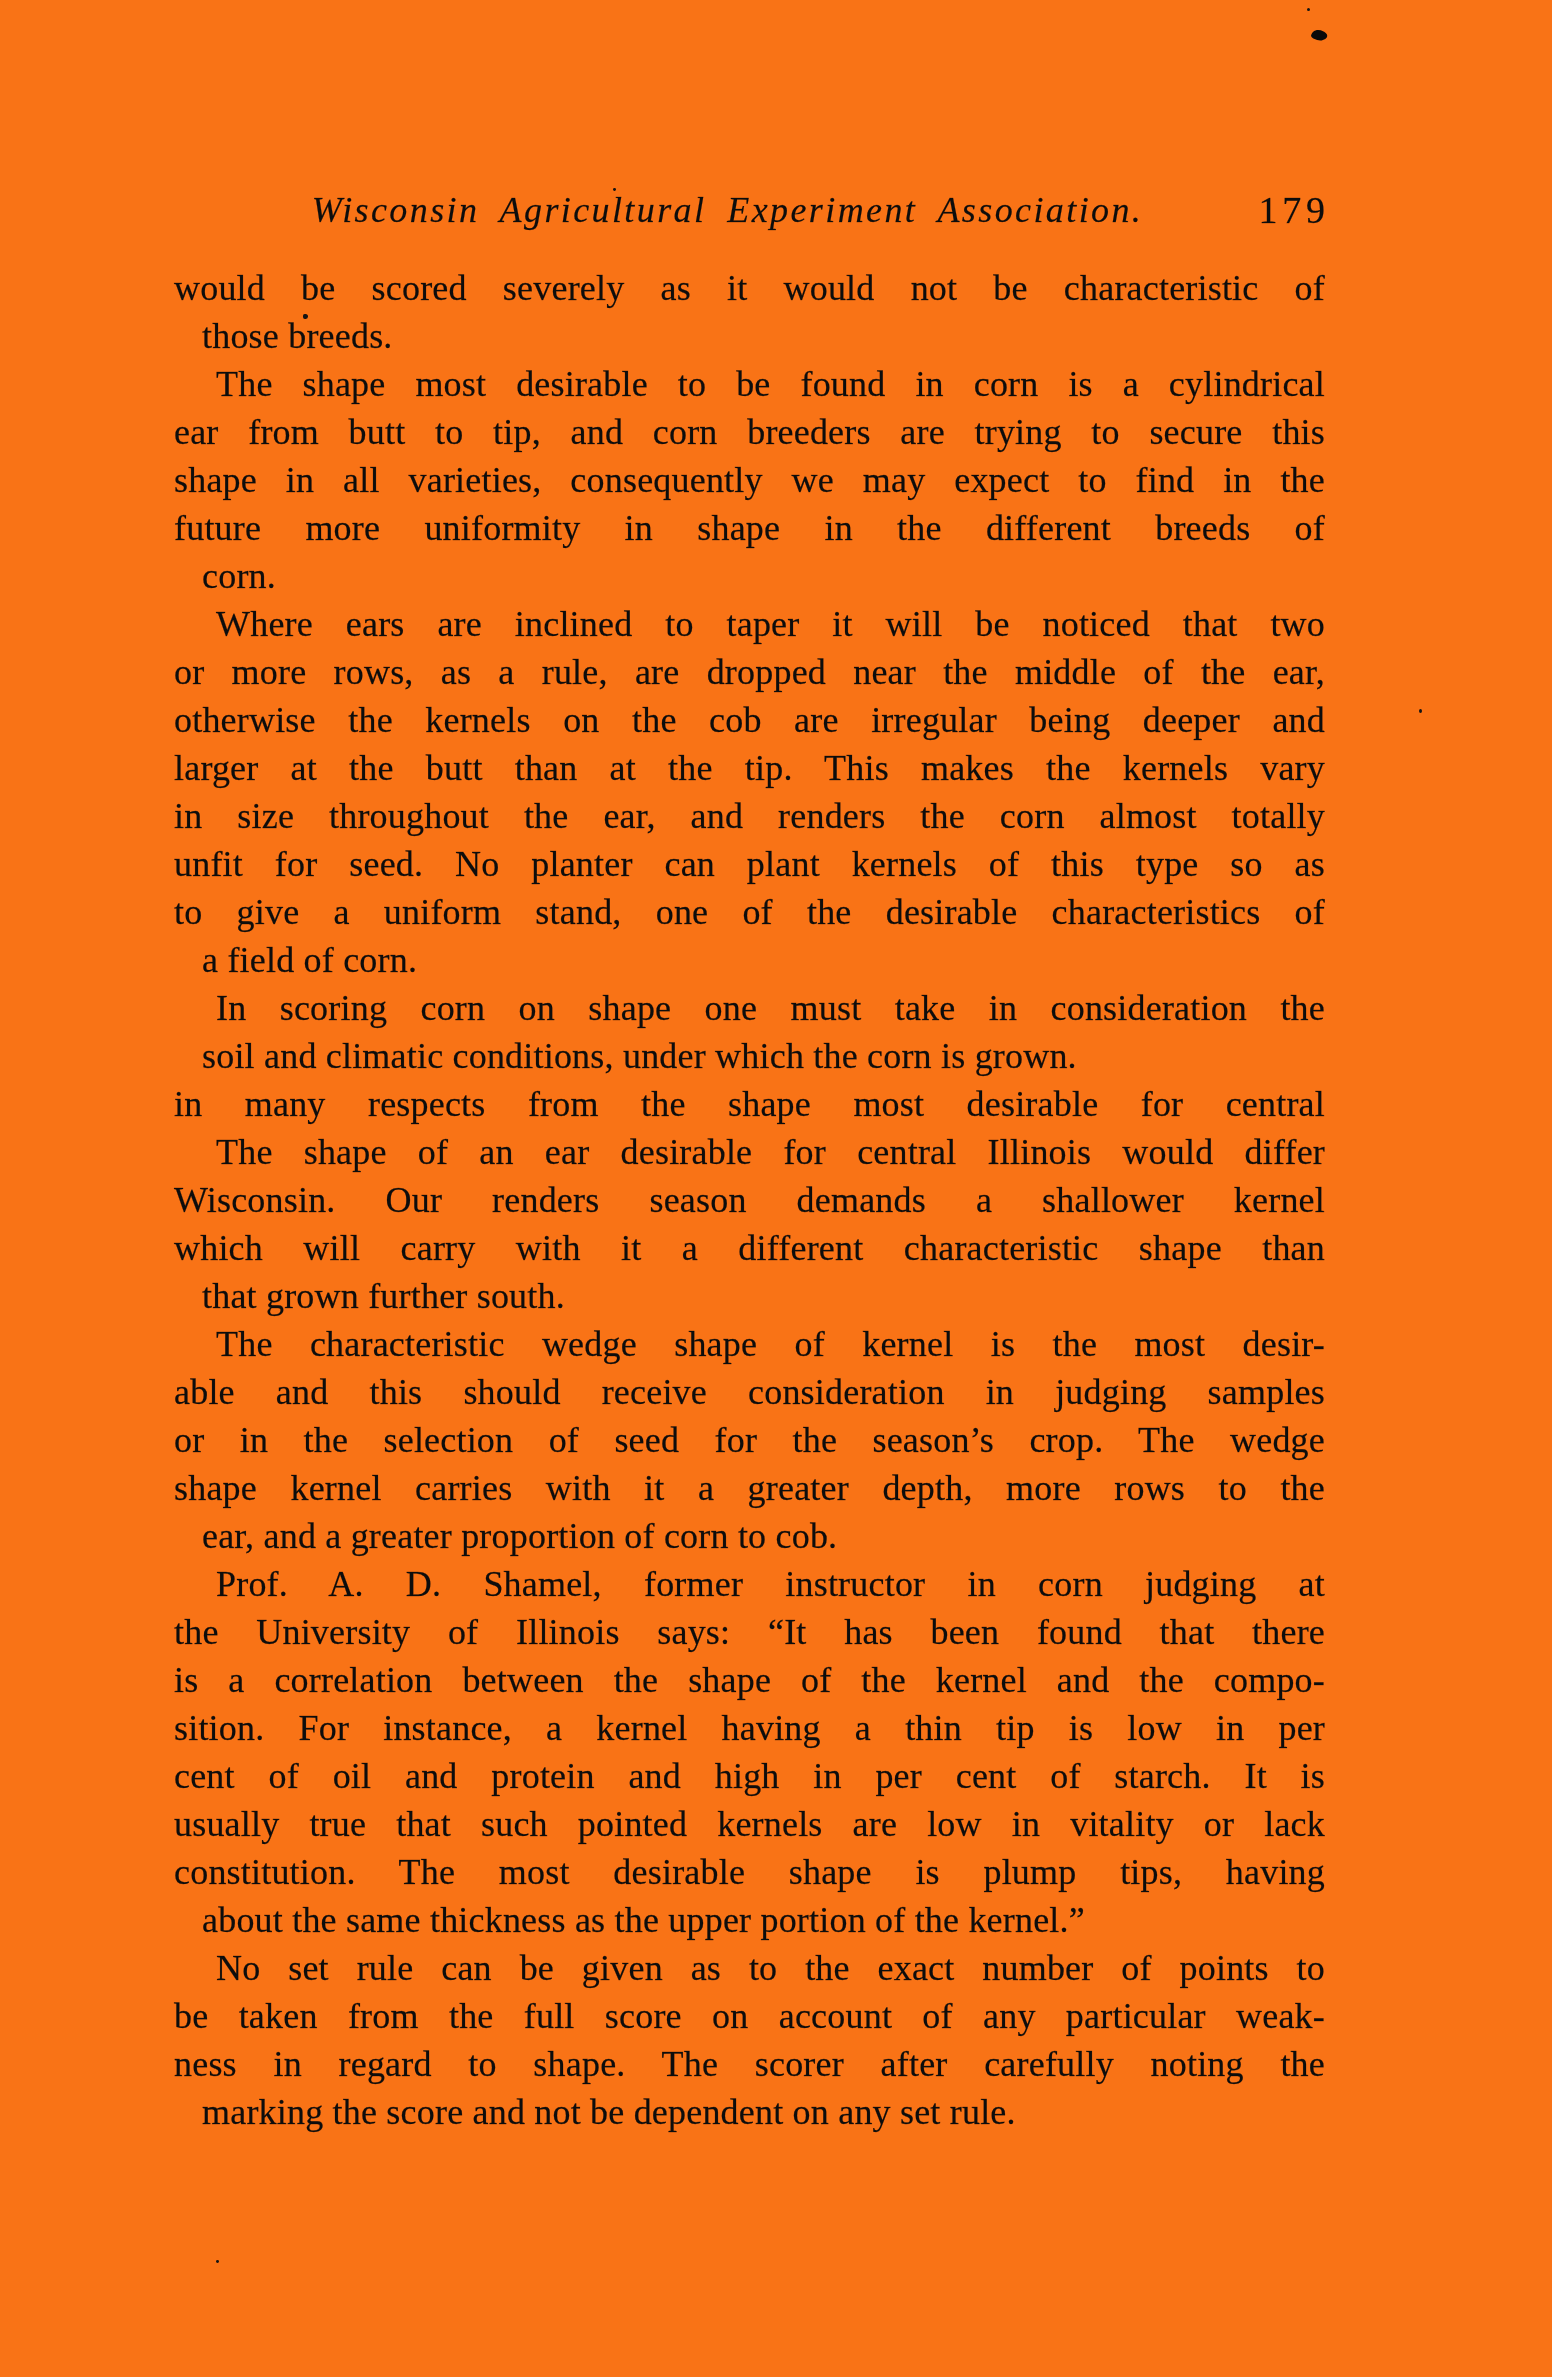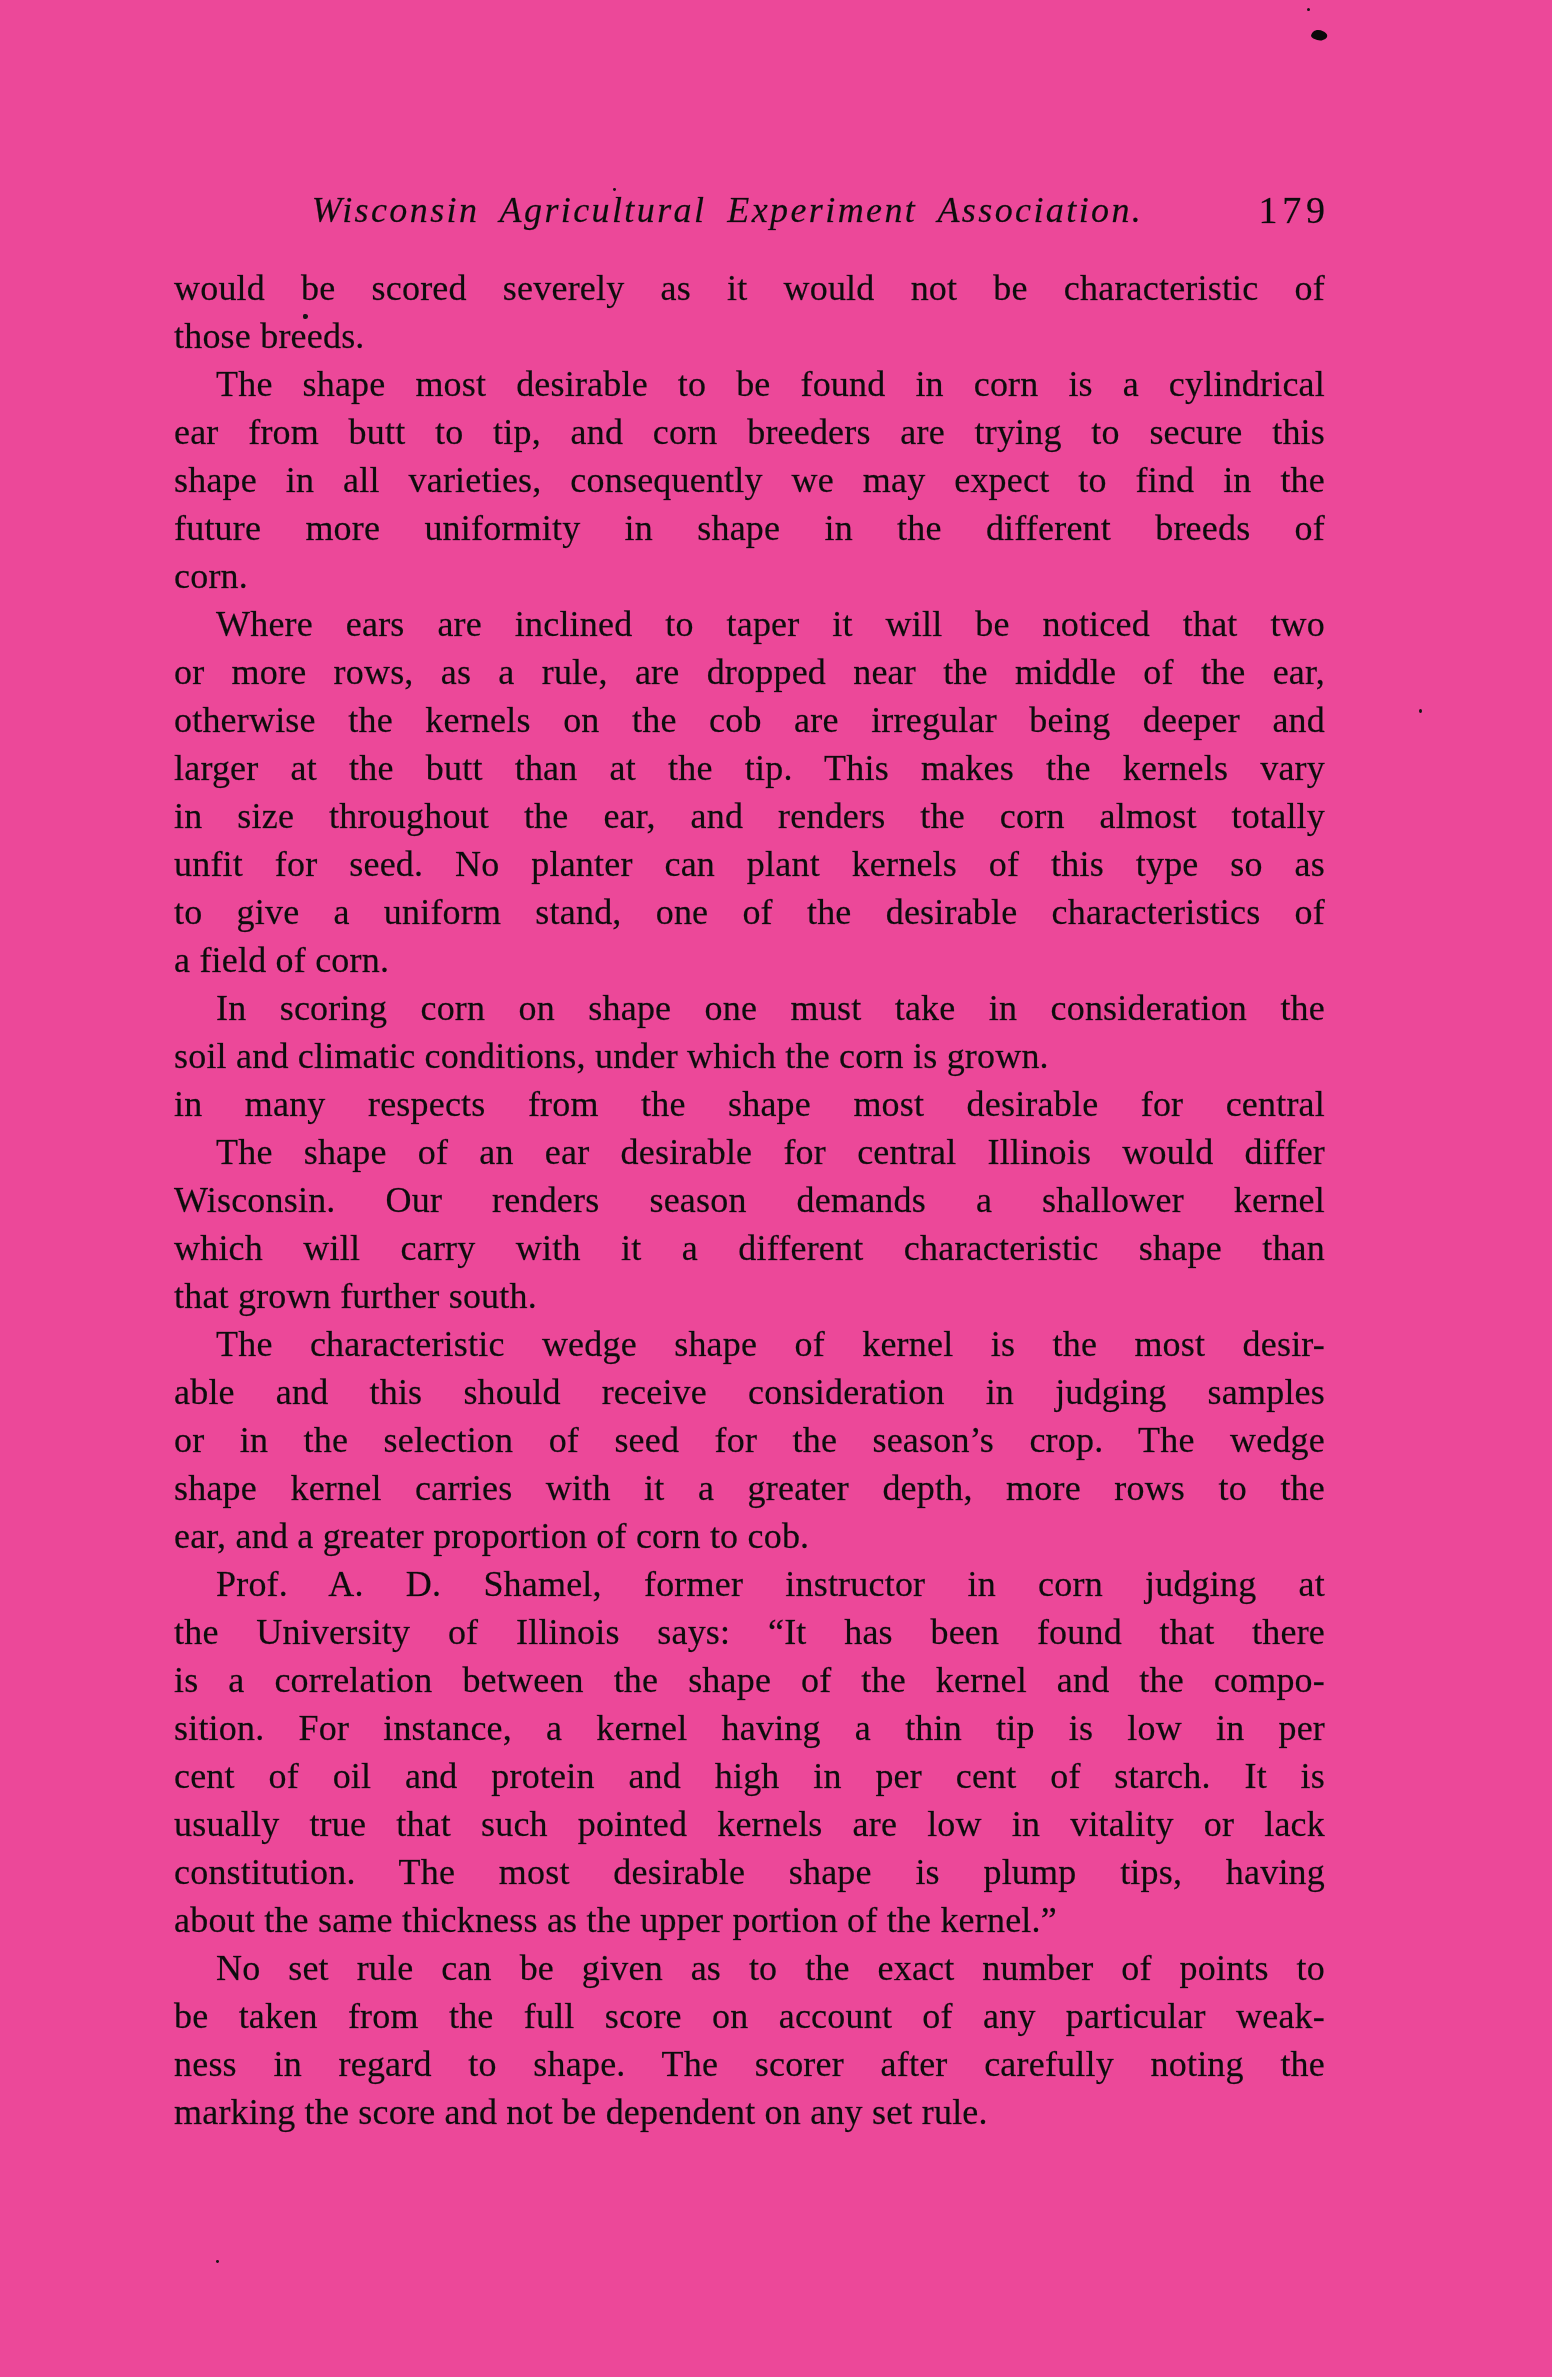--- a/index.html
+++ b/index.html
@@ -6,21 +6,21 @@
     margin:0;
     padding:0;
     width:1552px;
     height:2415px;
     background:#ffffff;
     overflow:hidden;
   }
   .page{
     position:absolute;
     inset:0;
-    background:#ec4899;
+    background:#f97316;
     font-family:"Liberation Serif","DejaVu Serif",serif;
     color:#0d0d0d;
     padding-left:13px;
   }
   
   .header{
     position:absolute;
     left:174px;
     top:186px;
     width:1151px;
@@ -61,20 +61,21 @@
     line-height:48px;
     height:48px;
     text-align:justify;
     text-align-last:justify;
     letter-spacing:0.2px;
     white-space:normal;
     -webkit-text-stroke:0.3px rgba(10,10,10,0.6);
   }
   .line.last{
     text-align-last:left;
+    margin-left:28px;
   }
   .line.indent{
     text-indent:42px;
   }
   
   .speck{
     position:absolute;
     background:#141414;
     border-radius:50%;
   }

